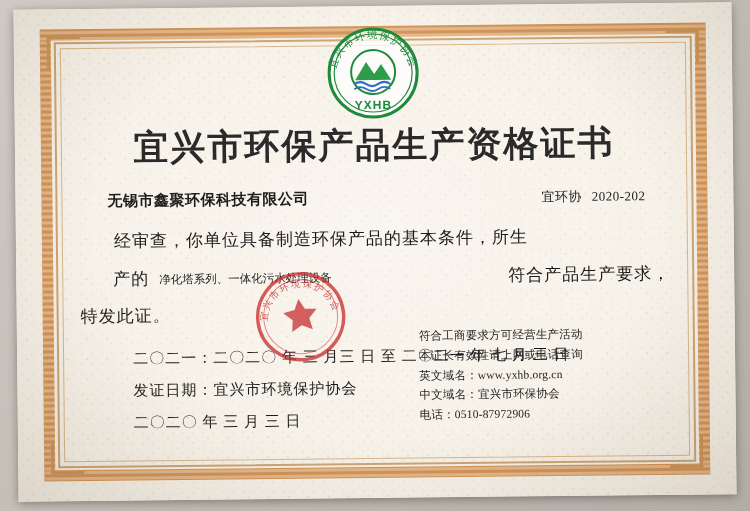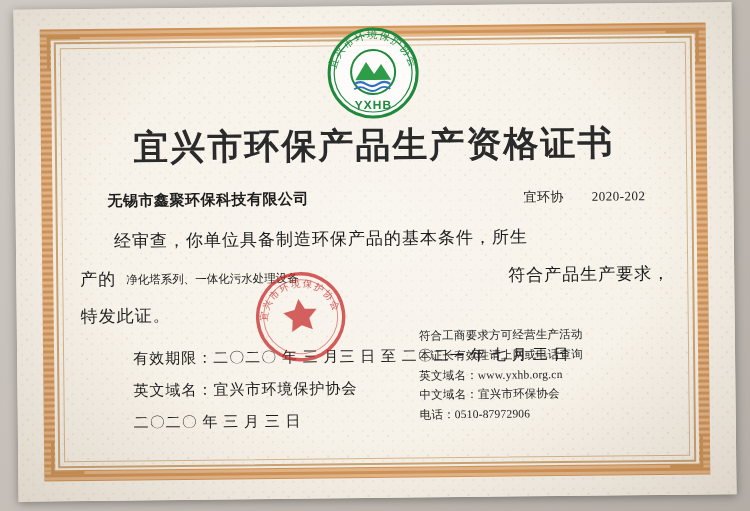--- a/index.html
+++ b/index.html
@@ -150,42 +150,42 @@
     font-weight: bold;
     letter-spacing: 0.5px;
     padding-left: 26px;
   }
   .cert-no {
     font-size: 13px;
     color: #222;
     letter-spacing: 0.5px;
     padding-right: 22px;
   }
-  .cert-no .num { margin-left: 24px; }
+  .cert-no .num { margin-left: 6px; }
 
   .body-text {
     margin-top: 14px;
     font-size: 17px;
     color: #1b1b1b;
     line-height: 1.95;
     letter-spacing: 1px;
     padding: 0 6px;
   }
   .body-line-1 { text-indent: 34px; }
 
   .product-line {
     display: flex;
     align-items: baseline;
     margin-top: 10px;
     font-size: 17px;
     color: #1b1b1b;
     letter-spacing: 1px;
     padding: 0 6px;
   }
-  .product-line .lead { white-space: nowrap; }
+  .product-line .lead { white-space: nowrap; margin-left: 33px; }
   .product-line .product {
     flex: 0 0 auto;
     font-size: 11.5px;
     letter-spacing: 0;
     margin-left: 10px;
     margin-right: 10px;
     color: #222;
     position: relative;
     top: -1px;
   }
@@ -312,25 +312,25 @@
       <div class="product-line">
         <span class="lead">产的</span>
         <span class="product">净化塔系列、一体化污水处理设备</span>
         <span class="tail">符合产品生产要求，</span>
       </div>
 
       <div class="special-line">特发此证。</div>
 
       <div class="fields">
         <div class="field-row">
-          <span class="field-label">有效期限：</span>
+          <span class="field-label">二〇二一：</span>
           <span class="field-val">二〇二〇  年  三  月三  日  至 二〇二一  年  七  月 三  日</span>
         </div>
         <div class="field-row">
-          <span class="field-label">英文域名：</span>
+          <span class="field-label">发证日期：</span>
           <span class="field-val">宜兴市环境保护协会</span>
         </div>
         <div class="field-row">
           <span class="field-val">二〇二〇  年  三  月  三  日</span>
         </div>
       </div>
 
       <div class="info-block">
         <div>符合工商要求方可经营生产活动</div>
         <div>本证长有效性请上网或电话查询</div>

